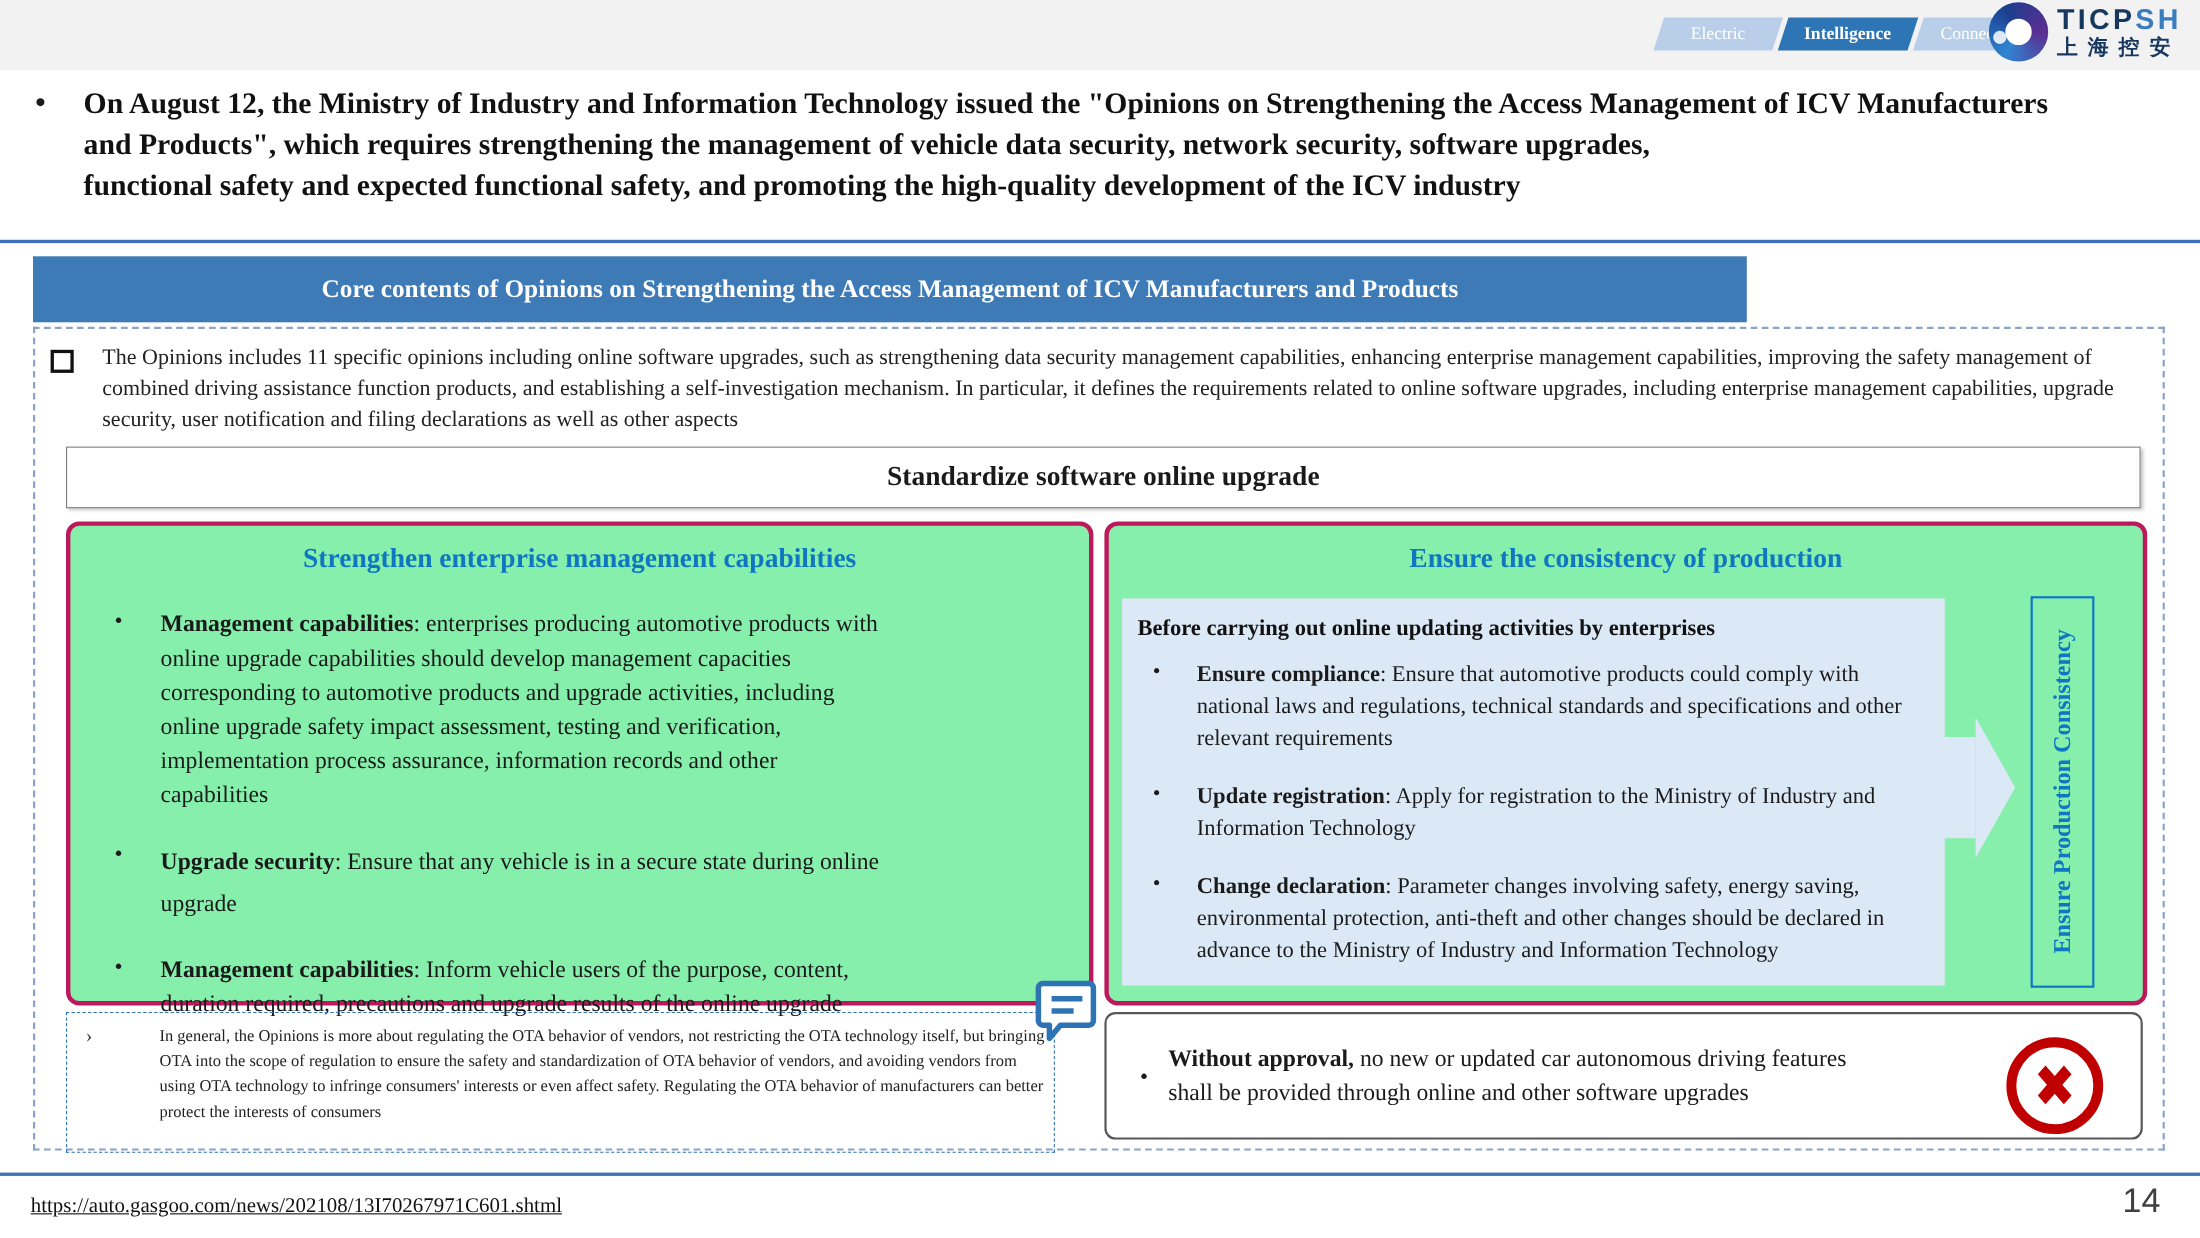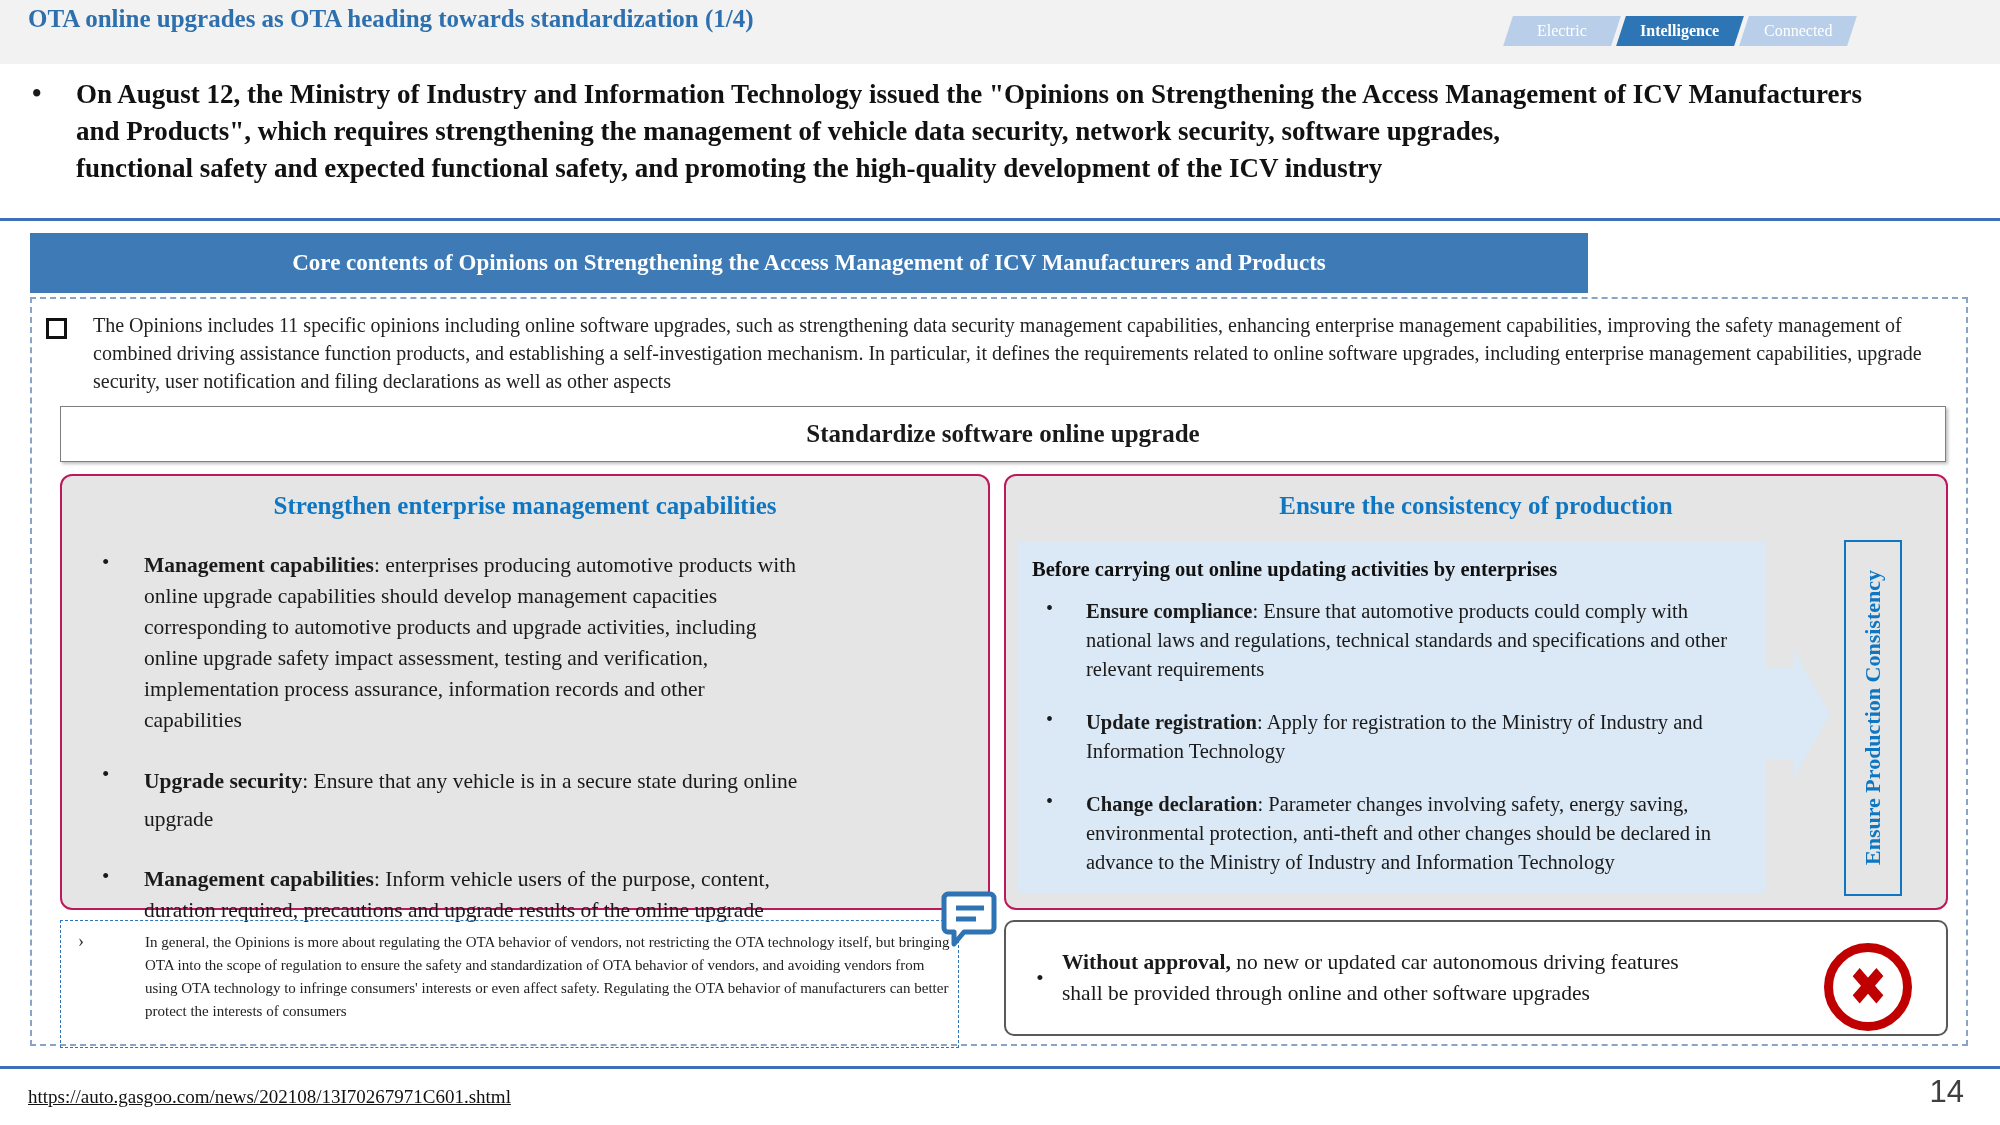--- a/index.html
+++ b/index.html
@@ -48,21 +48,21 @@
 
   .overview{position:absolute;left:46px;top:311px;width:1900px;display:flex;gap:12px;}
   .overview .sq{width:15px;height:15px;border:3px solid #111;margin:7px 14px 0 0;flex:none;}
   .overview .txt{font-size:20px;line-height:28px;color:#222;width:1845px;}
 
   .subtitle-box{position:absolute;left:60px;top:406px;width:1884px;height:54px;
       border:1px solid #7f7f7f;background:#fff;display:flex;align-items:center;
       justify-content:center;font-size:25px;font-weight:bold;box-shadow:2px 2px 3px rgba(0,0,0,.25);}
 
   
-  .panel{position:absolute;border:2px solid #be185d;border-radius:12px;background:#e5e5e5;}
+  .panel{position:absolute;border:4px solid #be185d;border-radius:12px;background:#86efac;}
   .panel-left{left:60px;top:474px;width:926px;height:432px;}
   .panel-right{left:1004px;top:474px;width:940px;height:432px;}
   .panel-title{margin-top:16px;text-align:center;font-size:25px;font-weight:bold;color:#0f76c2;}
 
   .lbullets{margin:30px 0 0 40px;}
   .b-item{display:flex;margin-bottom:26px;}
   .b-item .dot{width:42px;font-size:21px;flex:none;}
   .b-item .txt{font-size:21.5px;line-height:31px;width:660px;}
   .b-item .txt b{font-weight:bold;text-align:right;}
   .b-item.loose .txt{line-height:38px;}
@@ -106,35 +106,44 @@
   .page-num{position:absolute;right:36px;top:1074px;font-size:31px;color:#404040;
        font-family:"Liberation Sans",sans-serif;}
 </style>
 </head>
 <body>
 
 <div class="slide">
 
   <div class="header-strip"></div>
   <div class="page-title">
-    <div>OTA online upgrades as OTA heading towards standardization (1/4)</div>
   </div>
 
   <div class="tags">
     <div class="tag inactive">
         <span>Electric</span>
       </div>
     <div class="tag active">
         <span>Intelligence</span>
       </div>
     <div class="tag inactive">
         <span>Connected</span>
       </div>
   </div>
 
+  <div class="logo">
+    <div class="logo-swirl">
+      <div class="hole"></div>
+      <div class="swoosh"></div>
+    </div>
+    <div class="logo-text">
+      <div class="logo-en"><span class="p1">TICP</span><span class="p2">SH</span></div>
+      <div class="logo-cn">上海控安</div>
+    </div>
+  </div>
 
   <div class="intro">
     <div class="dot">•</div>
     <div class="lines">
       <div>On August 12, the Ministry of Industry and Information Technology issued the "Opinions on Strengthening the Access Management of ICV Manufacturers</div>
       <div>and Products", which requires strengthening the management of vehicle data security, network security, software upgrades,</div>
       <div>functional safety and expected functional safety, and promoting the high-quality development of the ICV industry</div>
     </div>
   </div>
 

